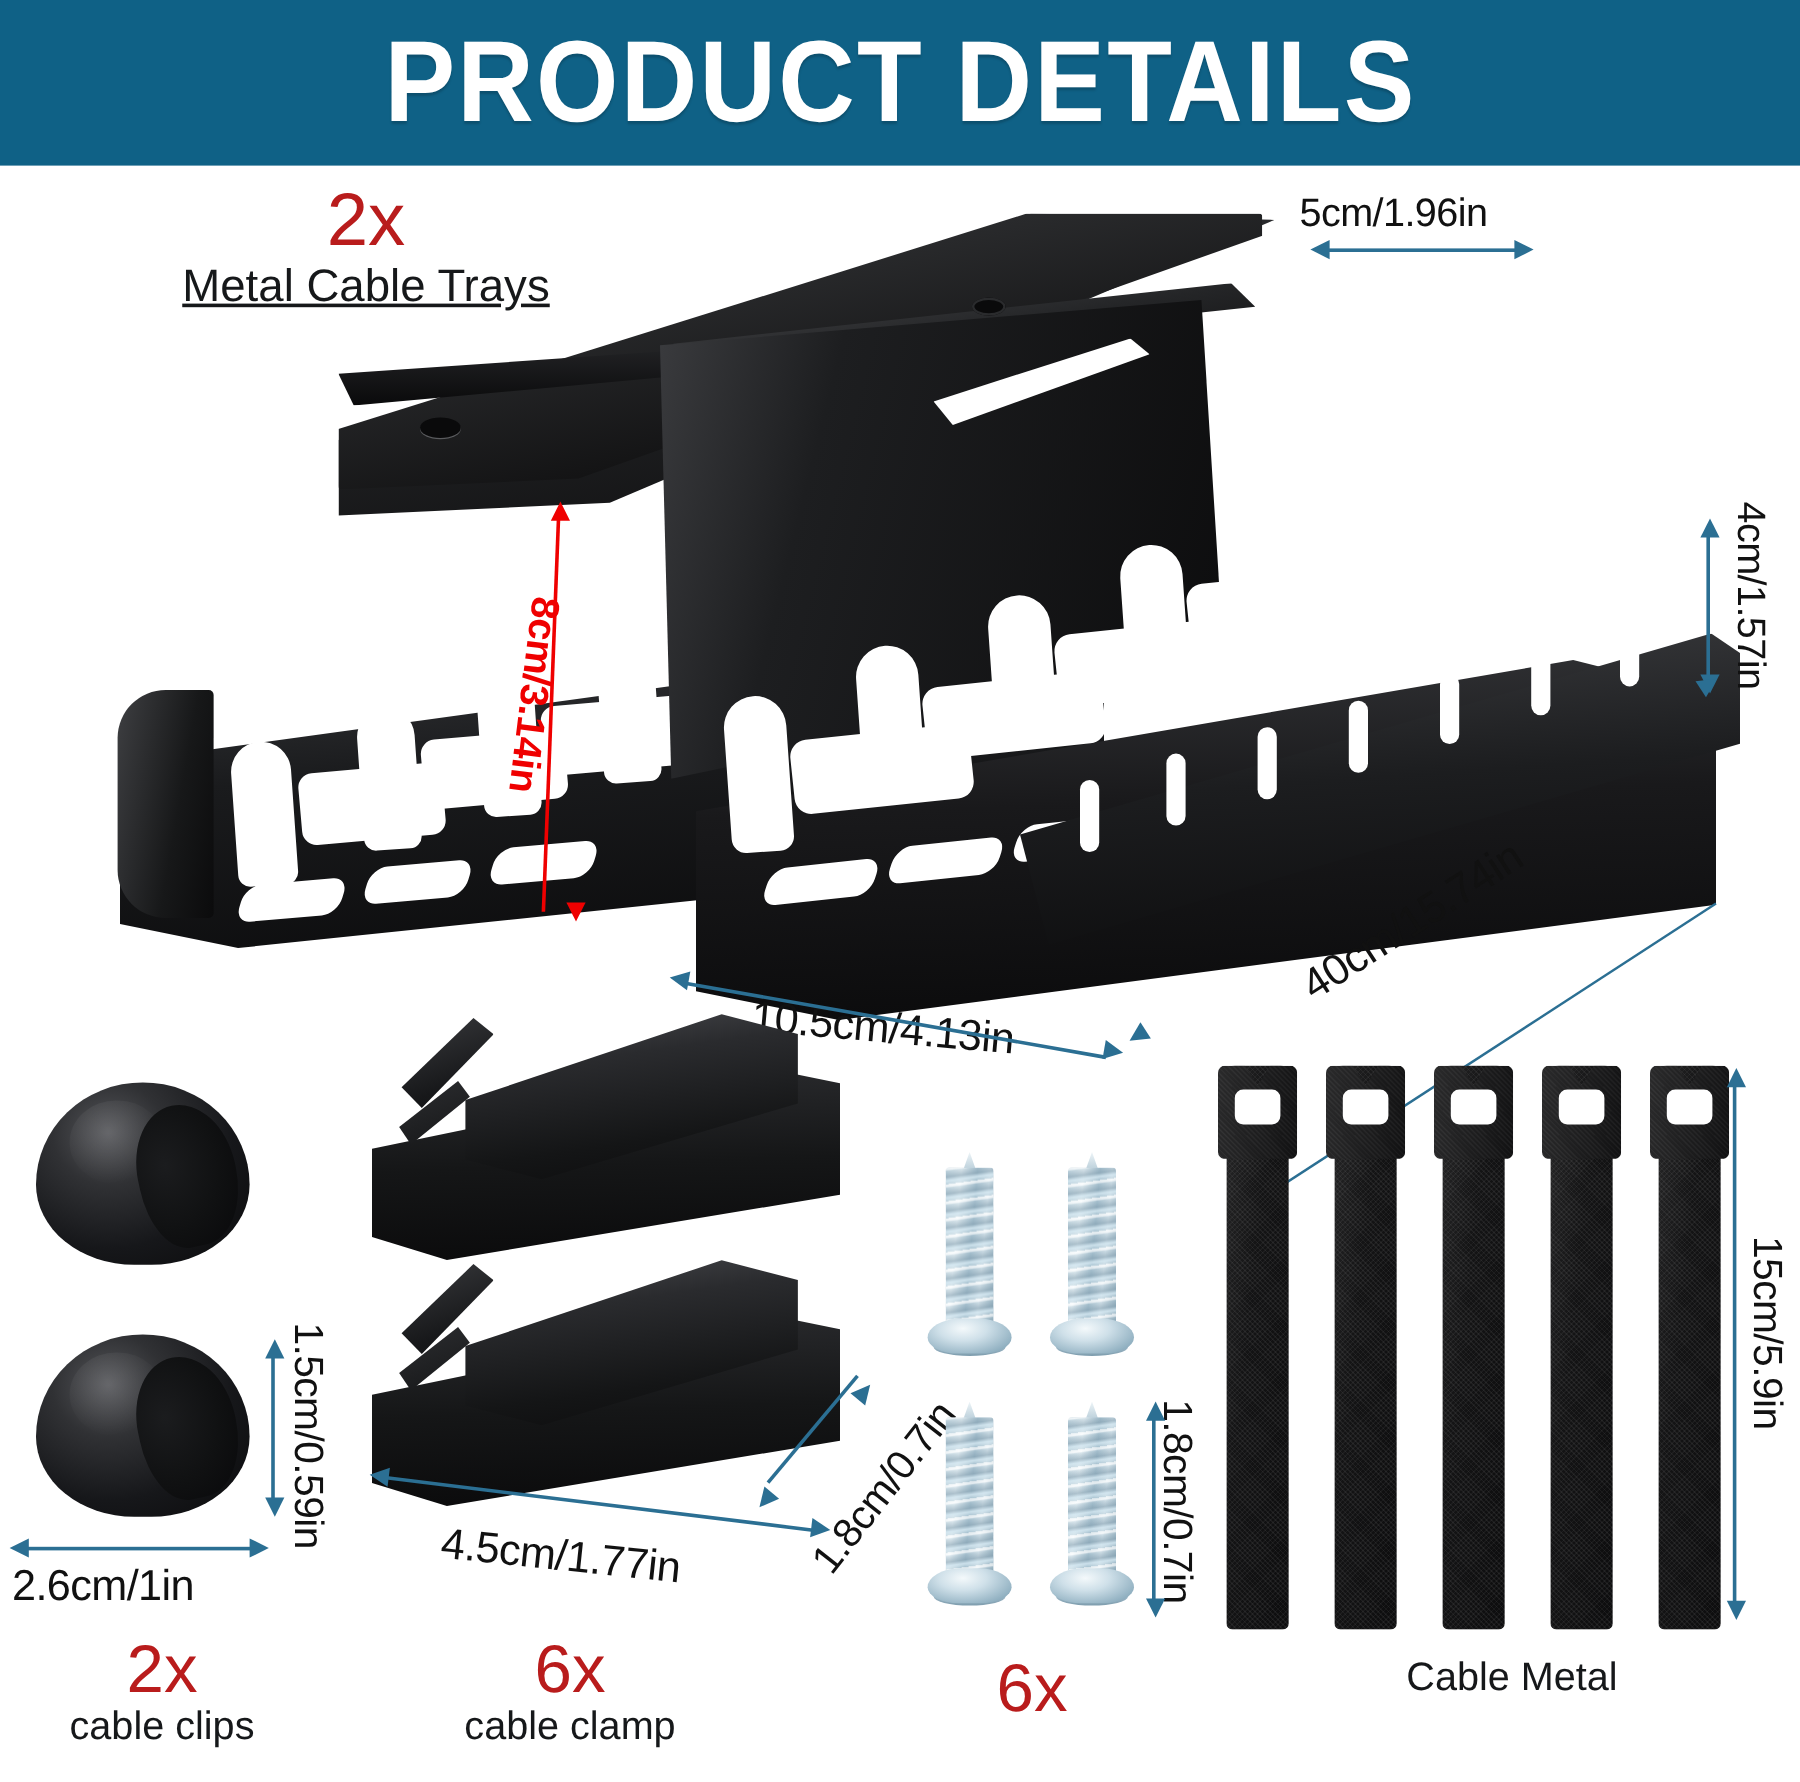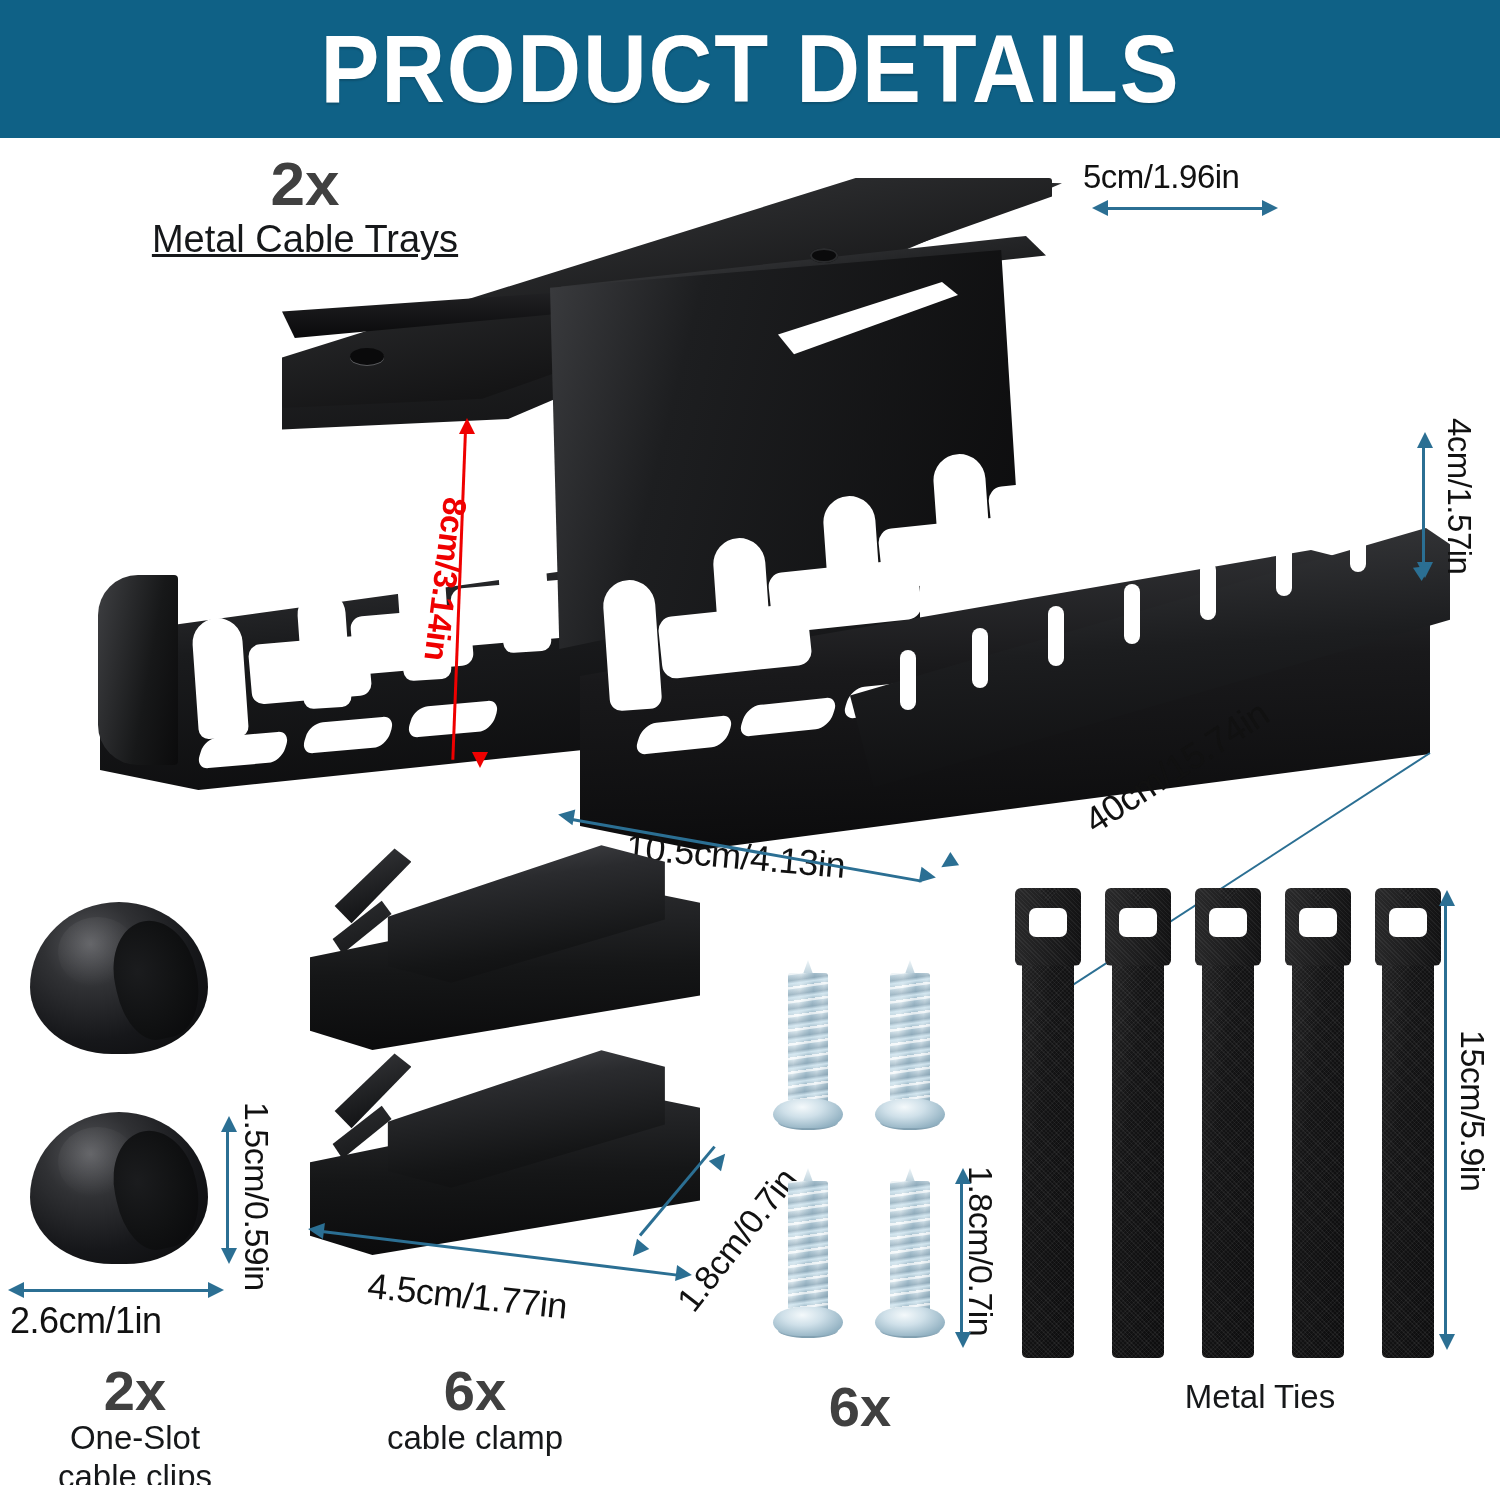--- a/index.html
+++ b/index.html
@@ -24,21 +24,21 @@
     font-weight:bold;
     letter-spacing:2px;
     line-height:1;
     transform:scaleX(0.92);
     font-family:"Liberation Sans", sans-serif;
     text-shadow:0 2px 2px rgba(0,0,0,.18);
     white-space:nowrap;
   }
 
   
-  .qty{color:#404040;font-size:58px;font-weight:bold;line-height:1.02;}
+  .qty{color:#b91c1c;font-size:58px;font-weight:normal;line-height:1.02;}
   .capt{color:#16181a;font-size:34px;line-height:1.18;font-weight:400;}
   .dim{color:#111;font-size:33px;font-weight:400;white-space:nowrap;letter-spacing:-.5px;}
   .dim.red{color:#ef0000;font-weight:600;}
 
   
   .trays-label{position:absolute;left:95px;top:152px;width:420px;text-align:center;}
   .trays-label .qty{font-size:62px;}
   .trays-label .capt{font-size:38px;margin-top:2px;text-decoration:underline;}
 
   
@@ -515,31 +515,30 @@
       <div class="dim" style="font-size:34px;">15cm/5.9in</div>
     </div>
     <div>
       <div class="arrowline arrowV" style="left:1444px;top:22px;height:440px;"></div>
       <div class="head head-u" style="left:1439px;top:10px;"></div>
       <div class="head head-d" style="left:1439px;top:454px;"></div>
     </div>
 
     <div class="partcap" style="left:0px;top:482px;width:270px;">
       <div class="qty">2x</div>
-      <div class="capt">One-Slot</div>
       <div class="capt">cable clips</div>
     </div>
 
     <div class="partcap" style="left:330px;top:482px;width:290px;">
       <div class="qty">6x</div>
       <div class="capt">cable clamp</div>
     </div>
 
     <div class="partcap" style="left:740px;top:498px;width:240px;">
       <div class="qty">6x</div>
     </div>
 
     <div class="partcap" style="left:1090px;top:498px;width:340px;">
-      <div class="capt">Metal Ties</div>
+      <div class="capt">Cable Metal</div>
     </div>
 
   </div>
 </div>
 
 </body></html>

